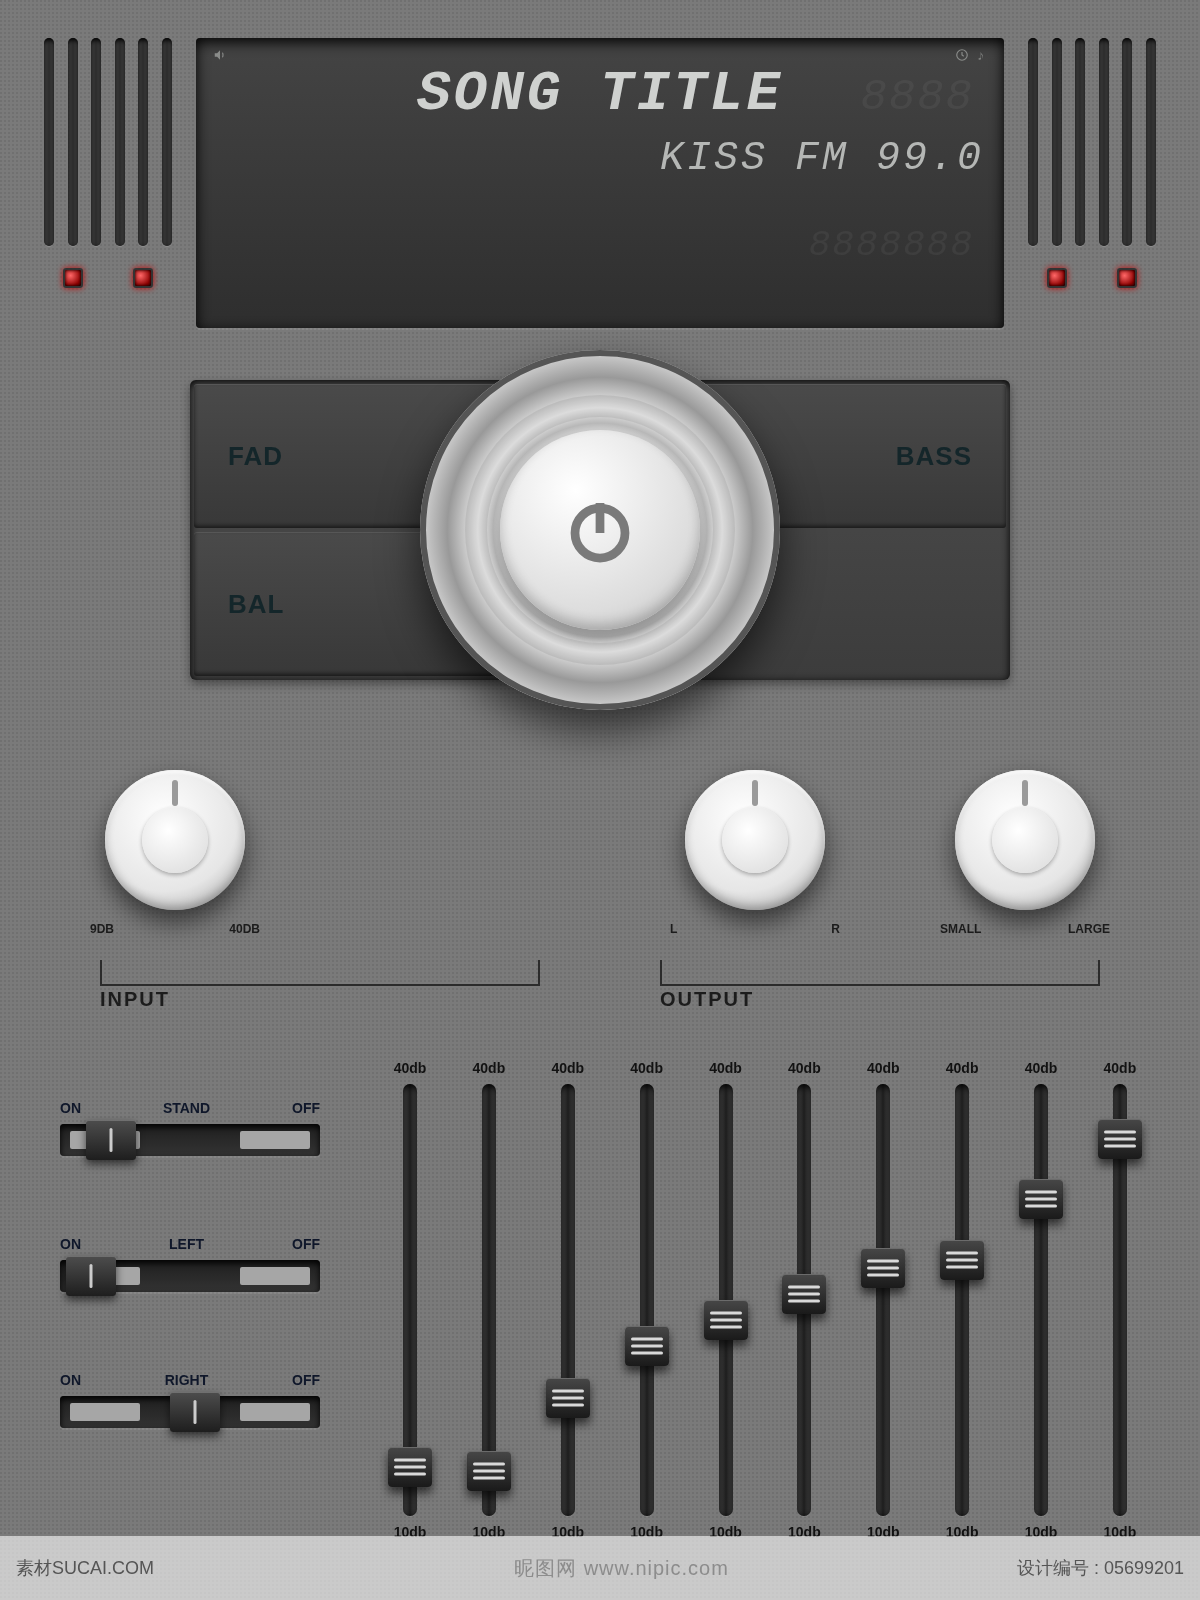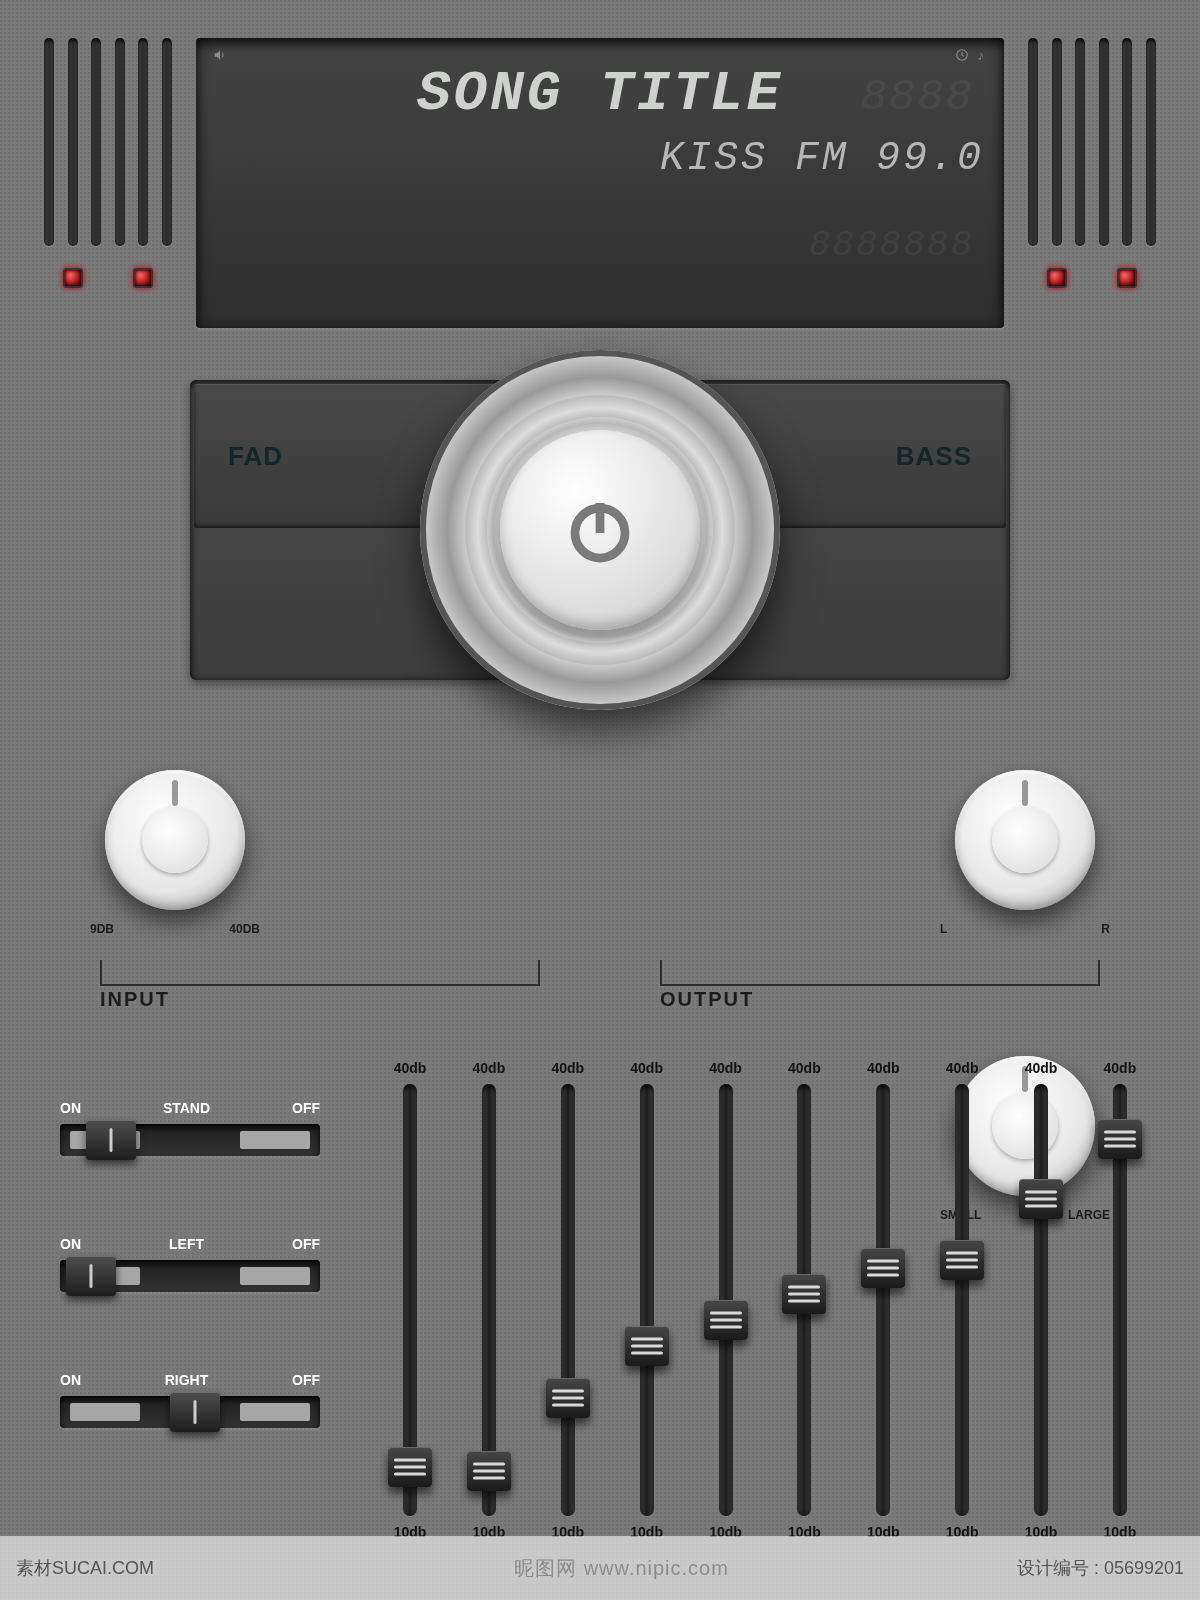--- a/index.html
+++ b/index.html
@@ -130,21 +130,21 @@
     display:flex; align-items:center; justify-content:center;
   }
   .power-ico svg { width: 80px; height: 80px; stroke:#7a7a7a; stroke-width:7; fill:none; }
 
   
   .knob-row {
     position:absolute;
     top: 770px; left: 100px; right: 100px;
     display:flex; justify-content:space-between;
   }
-  .knob-row .half { display:flex; gap:120px;flex-direction:column; }
+  .knob-row .half { display:flex; gap:120px; }
   .knob {
     width: 150px;
     display:flex; flex-direction:column; align-items:center;
     cursor:pointer;
   }
   .knob .k {
     width:140px; height:140px; border-radius:50%;
     background: radial-gradient(circle at 42% 34%, #fff, #e6e6e6 60%, #bfbfbf 80%);
     box-shadow: 0 12px 24px rgba(0,0,0,0.55), inset 0 -4px 8px rgba(0,0,0,0.25), inset 0 3px 3px #fff;
     position:relative;
@@ -190,21 +190,21 @@
   .switches{
     position:absolute;
     top:1100px; left:60px;
     display:flex; flex-direction:column; gap:80px;
   }
   .switch{
     width:260px;
   }
   .switch .labels{
     display:flex; justify-content:space-between;
-    font-size:14px; font-weight:bold; color:#ffffff;
+    font-size:14px; font-weight:bold; color:#0f172a;
     margin-bottom:8px;
   }
   .switch .track{
     height:32px; width:100%;
     background:linear-gradient(#1f1f1f,#333);
     border-radius:4px;
     box-shadow: inset 0 3px 6px #000, 0 2px 0 rgba(255,255,255,0.1);
     position:relative;
     cursor:pointer;
   }
@@ -326,20 +326,21 @@
     <div class="led-row">
       <div class="led"></div>
       <div class="led"></div>
     </div>
   </div>
 </div>
 
 <div class="panel">
   <div class="btn">FAD</div>
   <div class="btn right">BASS</div>
+  <div class="btn">BAL</div>
 </div>
 
 <div class="dial-big">
   <div class="dial-inner">
     <span class="power-ico">
       <svg viewBox="0 0 64 64">
           <circle cx="32" cy="36" r="20"></circle>
           <line x1="32" y1="12" x2="32" y2="36"></line>
         </svg>
     </span>

